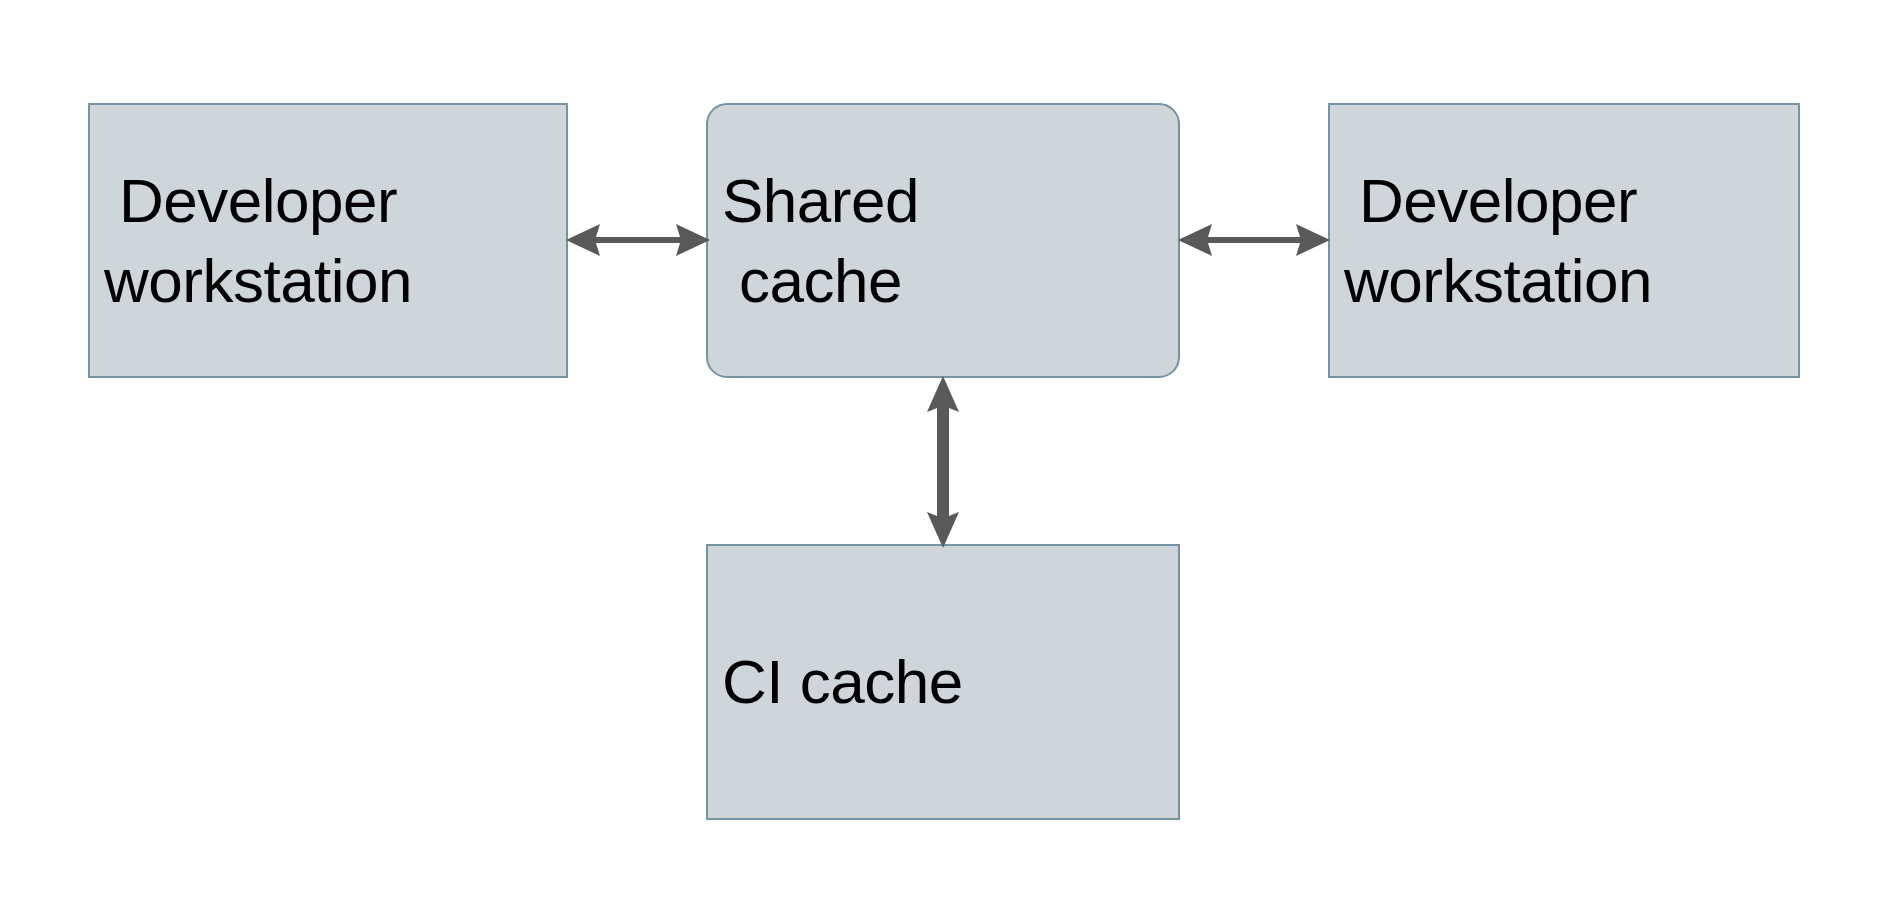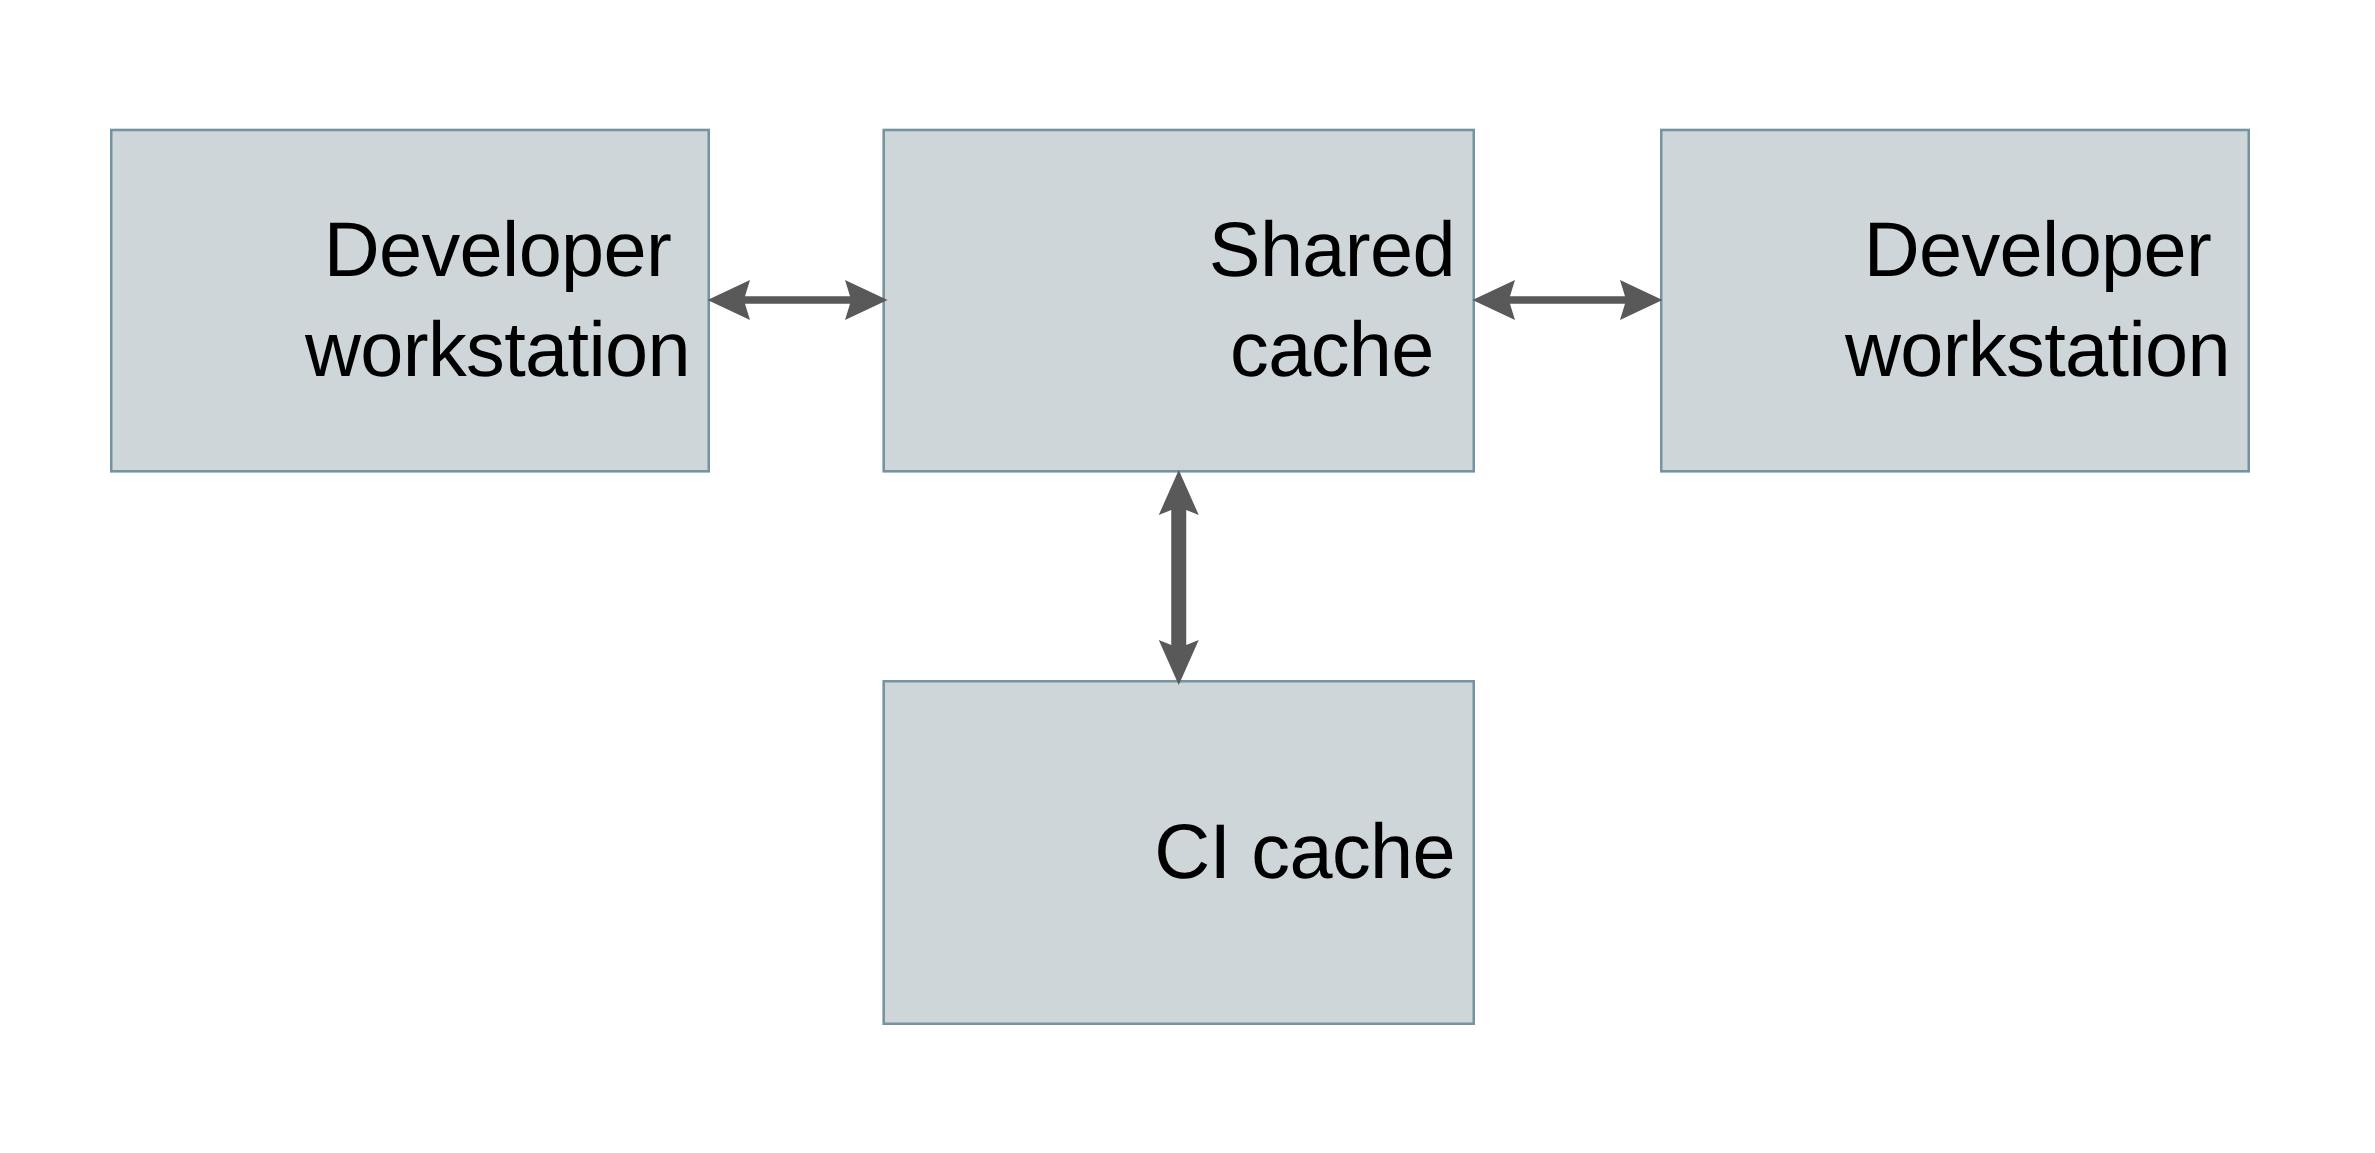--- a/index.html
+++ b/index.html
@@ -21,38 +21,38 @@
     background: #ffffff;
   }
 
   .node-box {
     position: absolute;
     box-sizing: border-box;
     background: #ced6d9;
     border: 2px solid #7593a0;
     display: flex;
     align-items: center;
-    justify-content: flex-end;
+    justify-content: flex-start;
     text-align: center;
   }
 
   .node-label {
     font-family: "Liberation Sans", sans-serif;
     font-size: 62px;
     line-height: 1.28;
     color: #000000;
     font-weight: 400;
     letter-spacing: -0.5px;
     white-space: pre-line;
     padding: 0 14px;
   }
 
   
   #node-dev-left   { left: 88px;  top: 103px; width: 480px; height: 275px; }
-  #node-shared     { left: 706px; top: 103px; width: 474px; height: 275px; }
+  #node-shared     { left: 706px; top: 103px; width: 474px; height: 275px; border-radius: 21px; }
   #node-dev-right  { left: 1328px;top: 103px; width: 472px; height: 275px; }
   #node-ci         { left: 706px; top: 544px; width: 474px; height: 276px; }
 
   
   .connector {
     position: absolute;
   }
   #edge-left-shared  { left: 566px;  top: 212px; width: 144px; height: 56px; }
   #edge-shared-right { left: 1178px; top: 212px; width: 152px; height: 56px; }
   #edge-shared-ci    { left: 915px;  top: 376px; width: 56px;  height: 172px; }

